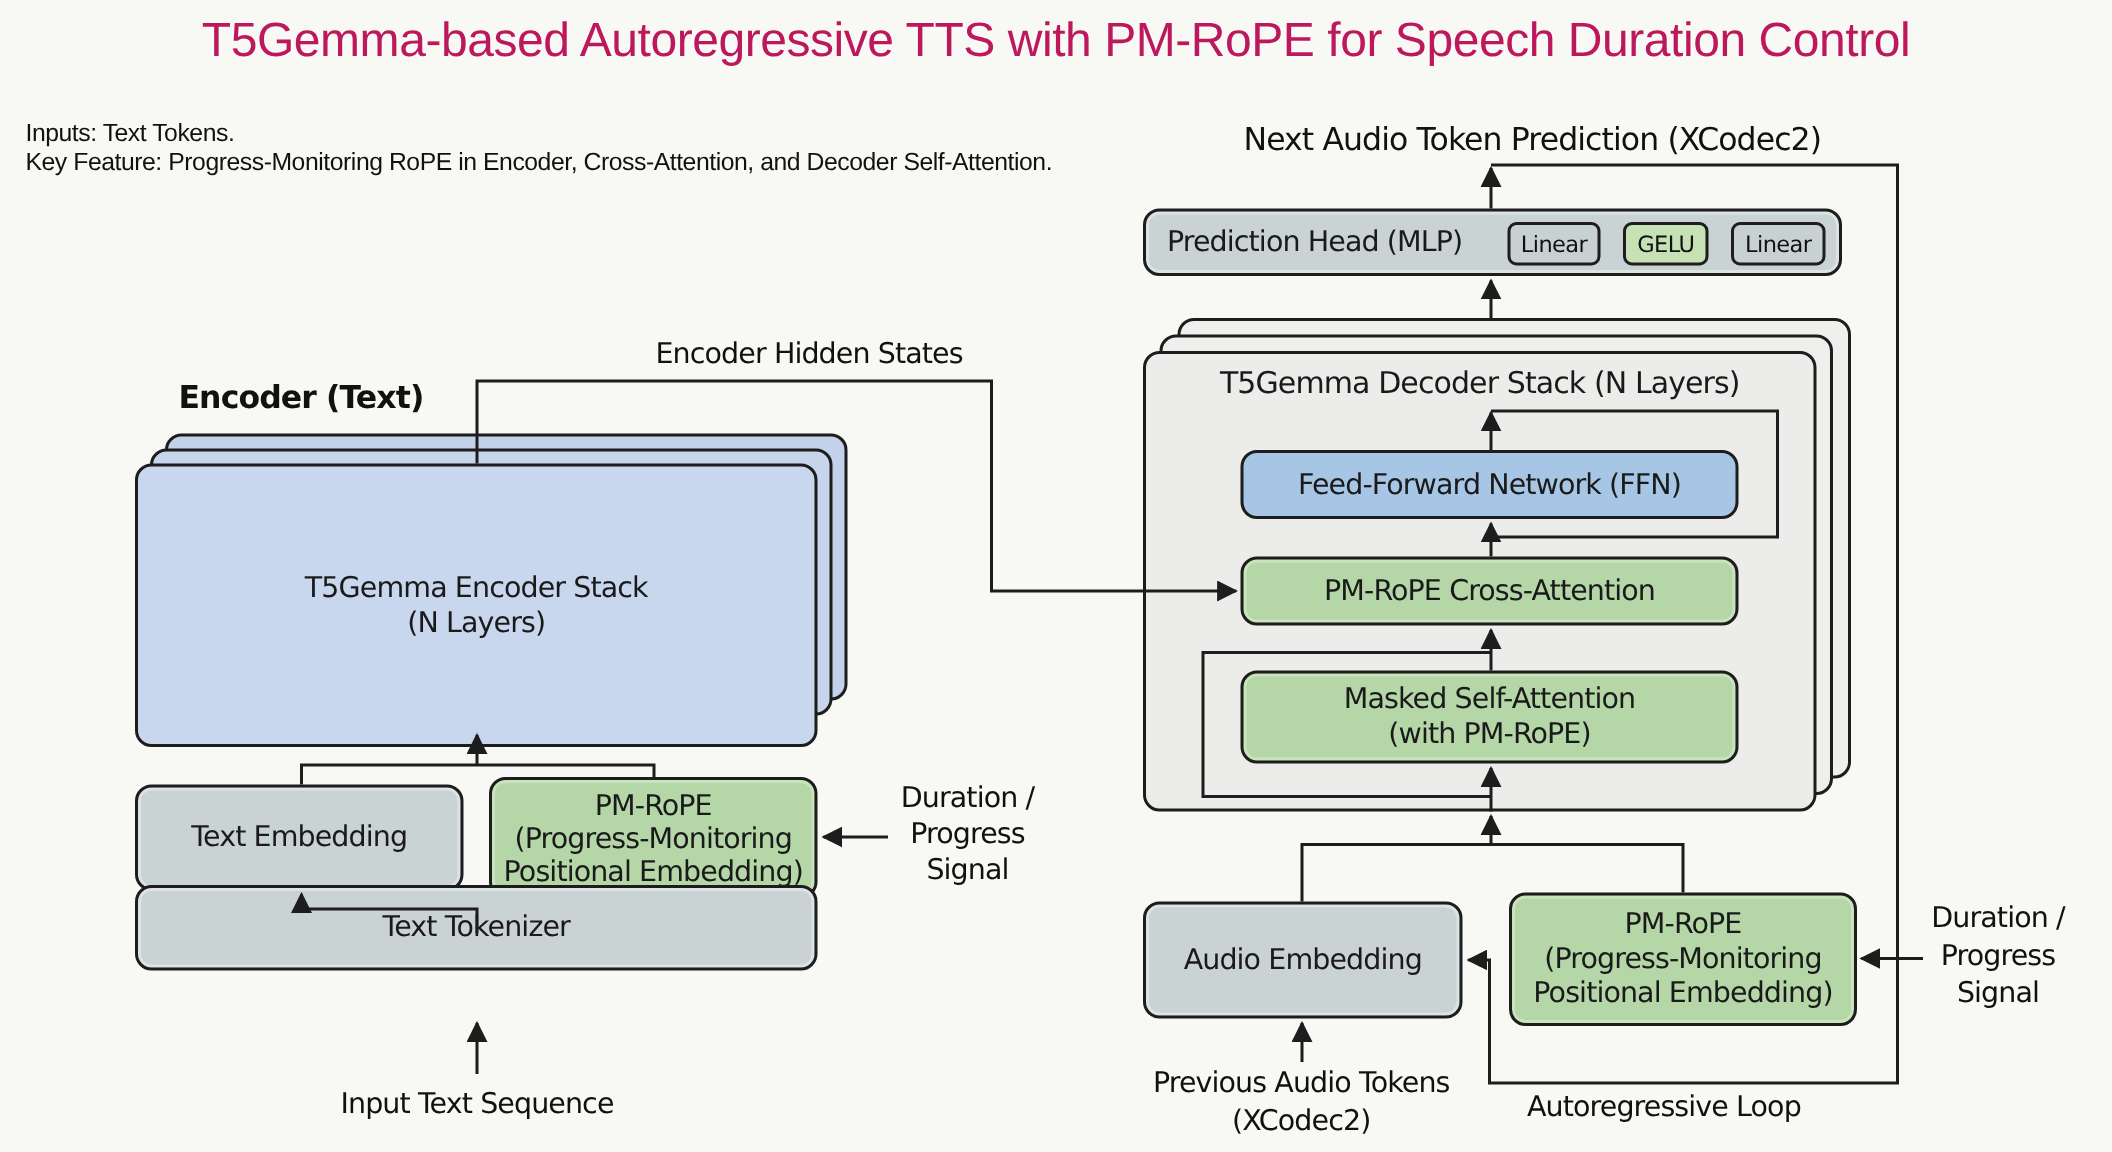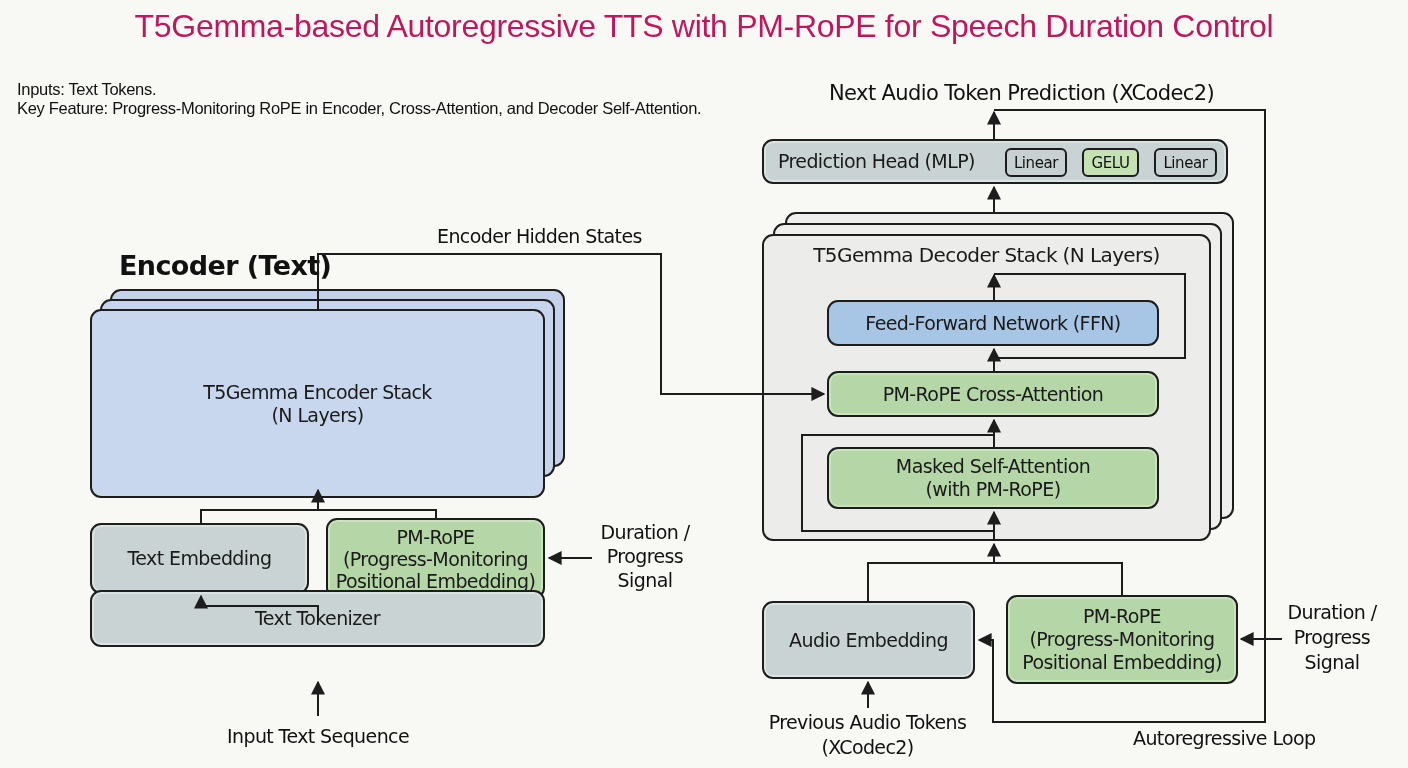--- a/index.html
+++ b/index.html
@@ -44,21 +44,21 @@
 </style>
 </head>
 <body>
 
 <div class="title">T5Gemma-based Autoregressive TTS with PM-RoPE for Speech Duration Control</div>
 <div class="notes">
   <div>Inputs: Text Tokens.</div>
   <div>Key Feature: Progress-Monitoring RoPE in Encoder, Cross-Attention, and Decoder Self-Attention.</div>
 </div>
 
-<div class="lbl" style="left:119px;top:254px;font-weight:bold;font-size:27px;">Encoder (Text)</div>
+<div class="lbl" style="left:119px;top:254px;font-weight:bold;font-size:21px;">Encoder (Text)</div>
 
 <div class="layer" style="left:110px;top:289px;width:455px;height:178px;background:#c3d2ea;"></div>
 <div class="layer" style="left:100px;top:299px;width:455px;height:178px;background:#c6d4ec;"></div>
 <div class="box blue" style="left:90px;top:309px;width:455px;height:189px;flex-direction:column;">
   <div>T5Gemma Encoder Stack</div>
   <div>(N Layers)</div>
 </div>
 
 <div class="box gray" style="left:90px;top:523px;width:219px;height:71px;">Text Embedding</div>
 <div class="box green" style="left:326px;top:518px;width:219px;height:81px;flex-direction:column;line-height:22px;">
@@ -108,21 +108,21 @@
 
 <div class="lbl c" style="left:745px;top:710px;width:245px;line-height:25px;">
   <div>Previous Audio Tokens</div>
   <div>(XCodec2)</div>
 </div>
 <div class="lbl c" style="left:1276px;top:600px;width:112px;line-height:25px;">
   <div>Duration /</div>
   <div>Progress</div>
   <div>Signal</div>
 </div>
-<div class="lbl" style="left:1133px;top:727px;">Autoregressive Loop</div>
+<div class="lbl" style="left:1018px;top:727px;">Autoregressive Loop</div>
 
 <svg class="wires" width="1408" height="768">
   <defs>
     <marker id="ah" viewBox="0 0 10 10" refX="9" refY="5" markerWidth="7" markerHeight="7" orient="auto-start-reverse">
       <path d="M0,0 L10,5 L0,10 z" fill="#1d1d1d"></path>
     </marker>
   </defs>
   <g fill="none" stroke="#1d1d1d" stroke-width="2">
 
     <path d="M318,716 L318,682" marker-end="url(#ah)"></path>

